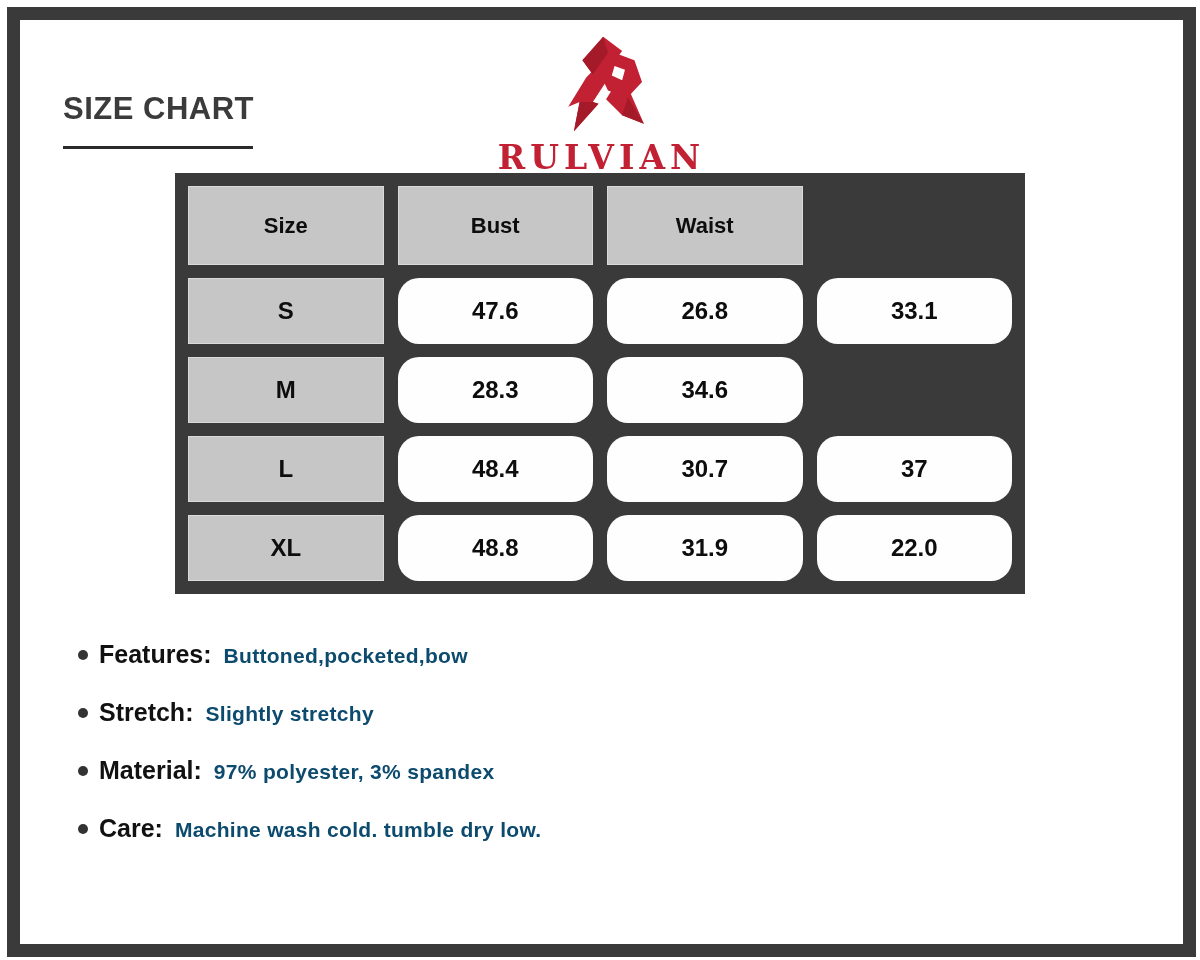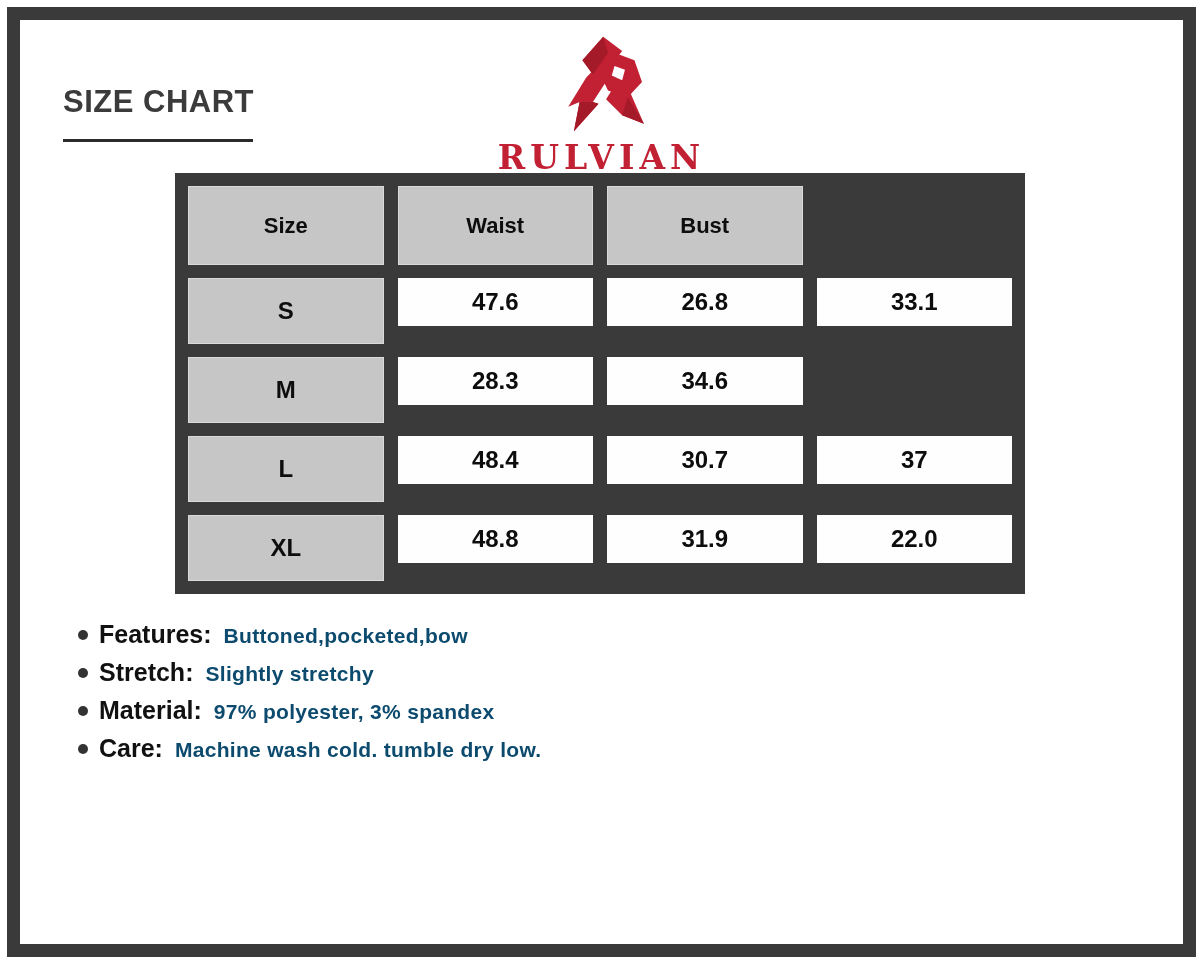--- a/index.html
+++ b/index.html
@@ -1,40 +1,40 @@
 <!DOCTYPE html>
 <html><head>
 <meta charset="utf-8">
 <style>
   html,body{margin:0;padding:0;background:#ffffff;}
   body{width:1200px;height:960px;position:relative;font-family:"Liberation Sans",sans-serif;overflow:hidden;}
   .frame{position:absolute;top:7px;left:7px;right:4px;bottom:3px;border:13px solid #3a3a3a;background:#ffffff;}
   .inner{position:relative;width:100%;height:100%;}
 
   
-  .title-block{position:absolute;left:43px;top:64px;}
+  .title-block{position:absolute;left:43px;top:71px;}
   .page-title{font-size:31px;font-weight:bold;color:#3b3b3b;letter-spacing:0.5px;}
   .title-underline{width:190px;height:0;border-top:3px solid #2b2b2b;margin-top:19px;}
 
   
   .logo-block{position:absolute;left:50%;top:12px;transform:translateX(-50%);text-align:center;}
   .logo-mark{display:block;margin:0 auto;}
   .brand-name{font-family:"DejaVu Serif","Liberation Serif",serif;font-weight:bold;font-size:33px;letter-spacing:5px;color:#c22033;margin-top:2px;}
 
   
   .size-table{position:absolute;left:155px;top:153px;width:850px;background:#3a3a3a;padding:13px;box-sizing:border-box;display:flex;flex-direction:column;gap:13px;}
   .trow{display:grid;grid-template-columns:repeat(4,1fr);gap:14px;}
   .cell{display:flex;align-items:center;justify-content:center;font-weight:bold;color:#0d0d0d;}
   .cell.head{background:#c6c6c6;height:79px;font-size:22px;box-shadow:inset 0 0 0 1px rgba(255,255,255,0.35);}
   .cell.size{background:#c6c6c6;height:66px;font-size:24px;box-shadow:inset 0 0 0 1px rgba(255,255,255,0.35);}
-  .cell.data{background:#fefefe;height:48px;font-size:24px;font-stretch:condensed;}
+  .cell.data{background:#fefefe;height:66px;font-size:24px;font-stretch:condensed;border-radius:21px;}
 
   
   .details{position:absolute;left:58px;top:600px;display:flex;flex-direction:column;gap:9px;}
-  .detail-line{display:flex;align-items:baseline;}
+  .detail-line{display:flex;align-items:baseline;margin-top:20px;}
   .bullet{width:10px;height:10px;border-radius:50%;background:#333333;align-self:center;margin-right:11px;flex:0 0 auto;}
   .detail-label{font-size:25px;font-weight:bold;color:#111111;margin-right:12px;white-space:nowrap;}
   .detail-value{font-size:21px;font-weight:bold;color:#0c4a6e;white-space:nowrap;letter-spacing:0.3px;}
 </style>
 </head>
 <body>
 
 <div class="frame">
   <div class="inner">
 
@@ -56,22 +56,22 @@
           <polygon points="41,74 47,76 21,105 27,74"></polygon>
           <polygon points="78,69 95,97 72,88"></polygon>
         </g>
       </svg>
       <div class="brand-name">RULVIAN</div>
     </div>
 
     <div class="size-table">
       <div class="trow">
           <div class="cell head">Size</div>
+          <div class="cell head">Bust</div>
           <div class="cell head">Waist</div>
-          <div class="cell head">Bust</div>
         </div>
       <div style="display:contents"><div class="trow">
     <div class="cell size">S</div>
   <div class="cell data">47.6</div>
             <div class="cell data">26.8</div>
             <div class="cell data">33.1</div>
           </div><div class="trow">
     <div class="cell size">M</div>
             <div class="cell data">28.3</div>
             <div class="cell data">34.6</div>

